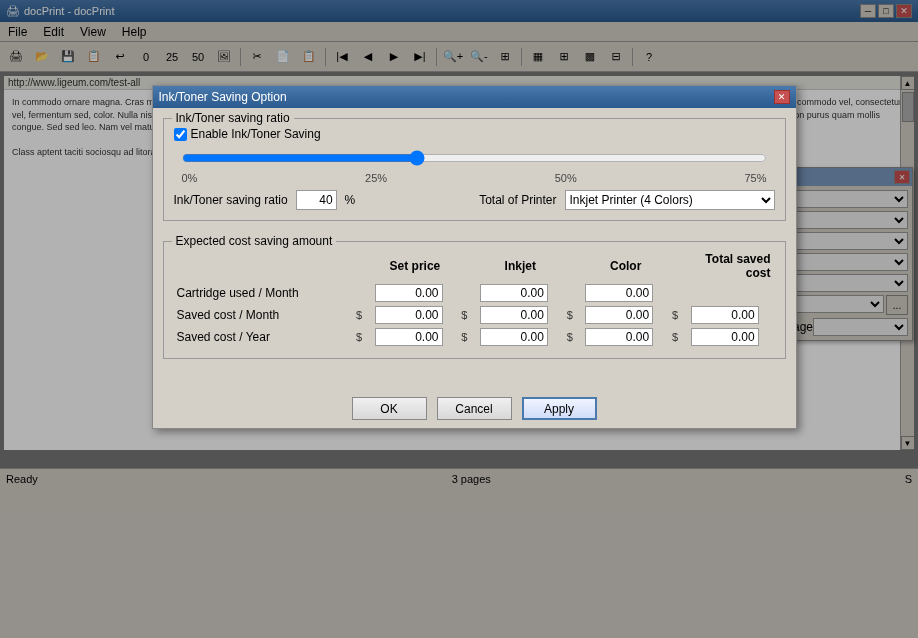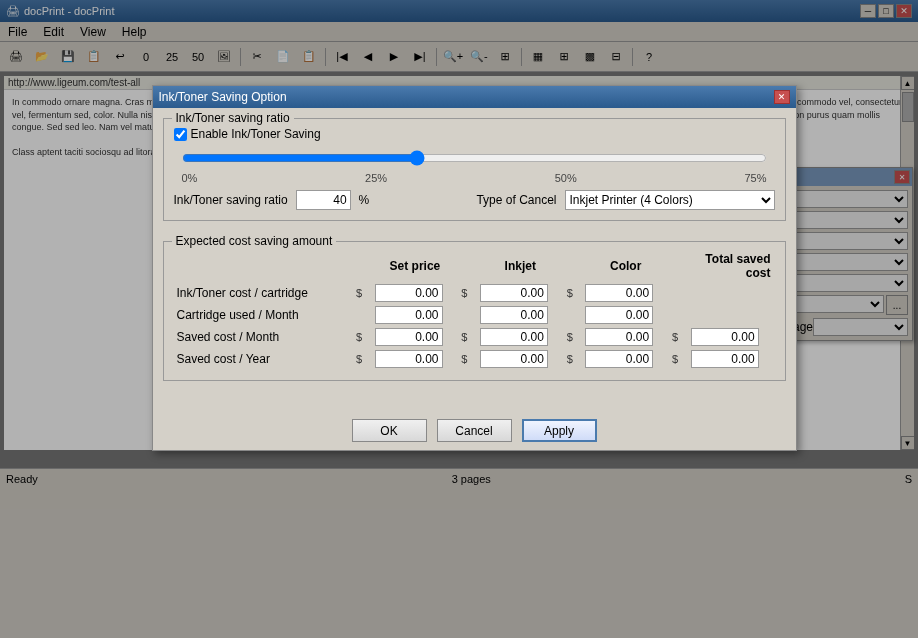--- a/index.html
+++ b/index.html
@@ -243,21 +243,21 @@
 
     
     .form-row {
       display: flex;
       align-items: center;
       gap: 8px;
       margin-top: 6px;
     }
     .form-label { font-size: 12px; }
     .form-input-small {
-      width: 55px;
+      width: 41px;
       height: 20px;
       border: 1px solid #999;
       background: white;
       text-align: right;
       padding-right: 3px;
       font-size: 12px;
     }
     .form-select {
       width: 210px;
       height: 20px;
@@ -512,21 +512,21 @@
             <span>50%</span>
             <span>75%</span>
           </div>
         </div>
 
         <div class="form-row">
           <span class="form-label">Ink/Toner saving ratio</span>
           <input type="text" class="form-input-small" value="40" style="">
           <span class="form-label">%</span>
           <span style="flex:1;"></span>
-          <span class="form-label">Type of Cancel</span>
+          <span class="form-label">Total of Printer</span>
           <select class="form-select">
             <option>Inkjet Printer (4 Colors)</option>
             <option>Laser Printer</option>
             <option>Inkjet Printer (2 Colors)</option>
           </select>
         </div>
       </div>
 
       <div class="group-box">
         <span class="group-label">Expected cost saving amount</span>
@@ -539,39 +539,20 @@
               <th style="width:75px;">Set price</th>
               <th style="width:16px;"></th>
               <th style="width:75px;">Inkjet</th>
               <th style="width:16px;"></th>
               <th style="width:75px;">Color</th>
               <th style="width:16px;"></th>
               <th style="width:75px;text-align:right;">Total saved cost</th>
             </tr>
           </thead>
           <tbody id="cost-table-body">
-          <tr>
-      <td>Ink/Toner cost / cartridge</td>
-      <td class="dollar">$</td>
-      <td>
-        <input type="text" class="cost-input" value="0.00" style="">
-      </td>
-      <td class="dollar">$</td>
-      <td>
-        <input type="text" class="cost-input" value="0.00" style="">
-      </td>
-      <td class="dollar">$</td>
-      <td>
-        <input type="text" class="cost-input" value="0.00" style="">
-      </td>
-      <td class="dollar"></td>
-      <td>
-        
-      </td>
-    </tr>
               <tr>
       <td>Cartridge used / Month</td>
       <td class="dollar"></td>
       <td>
         <input type="text" class="cost-input" value="0.00" style="">
       </td>
       <td class="dollar"></td>
       <td>
         <input type="text" class="cost-input" value="0.00" style="">
       </td>

